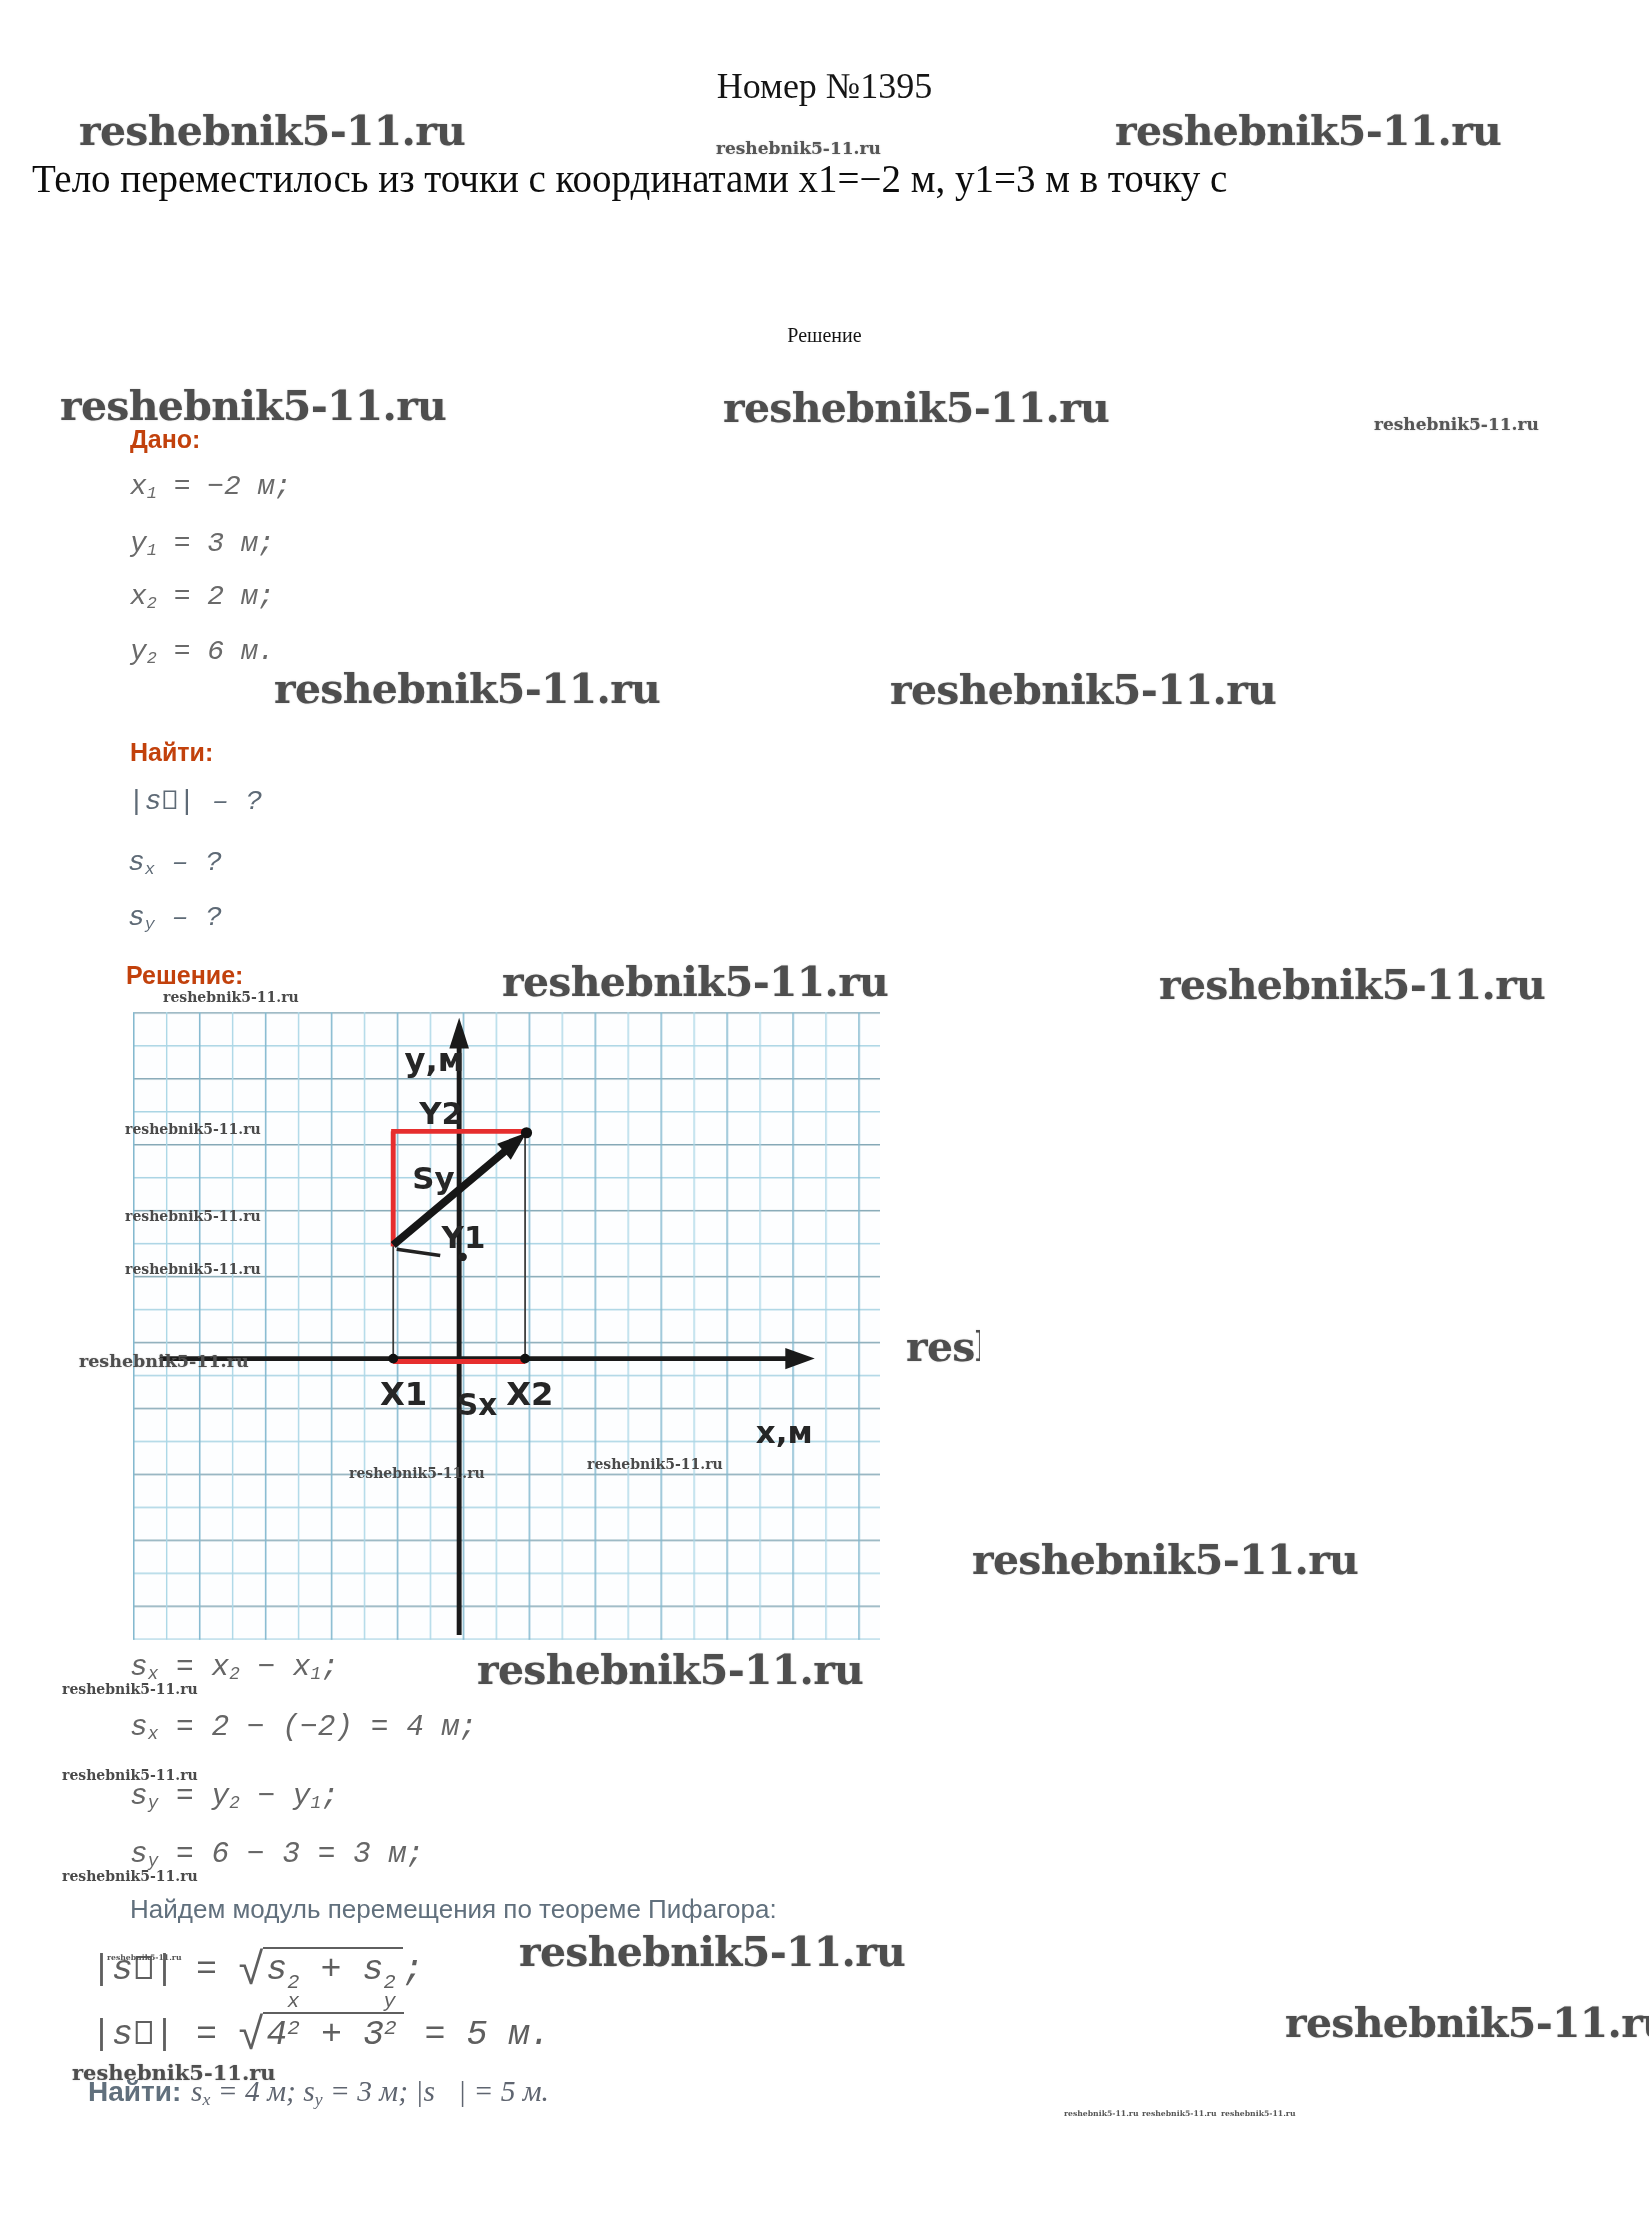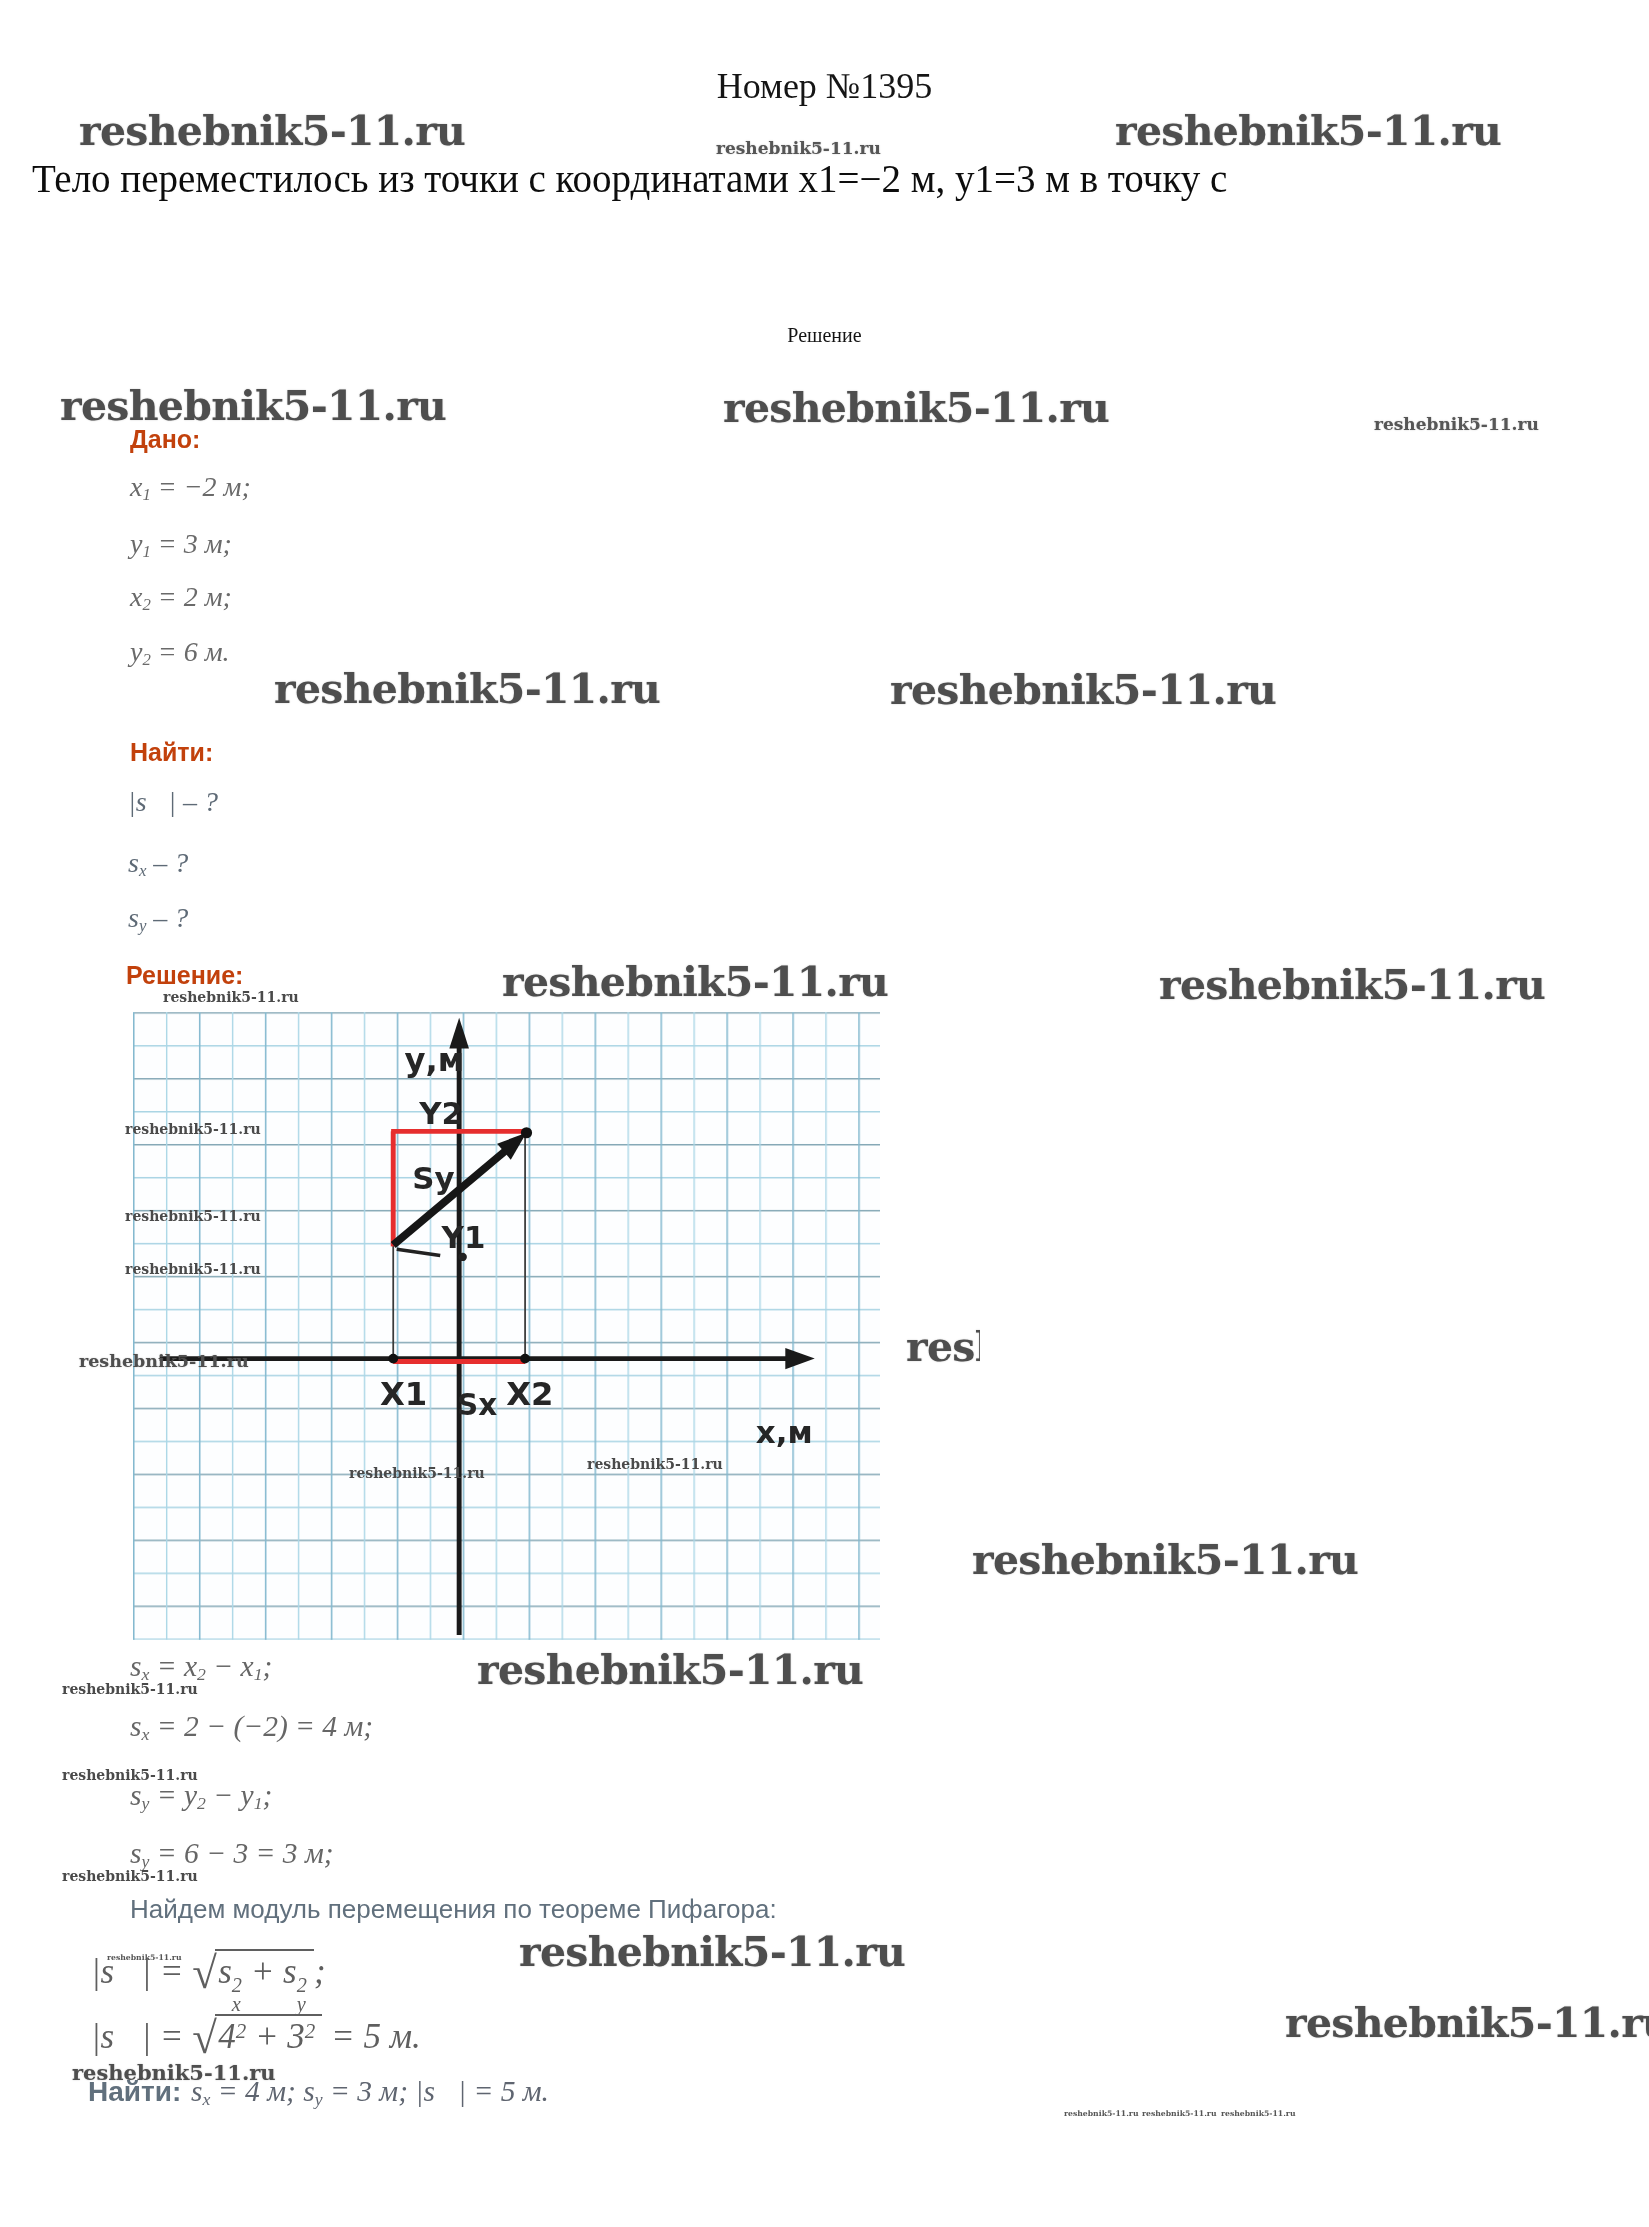--- a/index.html
+++ b/index.html
@@ -5,21 +5,21 @@
   html,body{margin:0;padding:0;}
   body{width:1649px;height:2227px;position:relative;overflow:hidden;background:#ffffff;
        font-family:"Liberation Serif",serif;}
   .abs{position:absolute;white-space:nowrap;}
   
   .title{left:0;right:0;text-align:center;top:65px;font-size:36px;color:#151515;}
   .problem{left:32px;top:157px;color:#0d0d0d;font-size:39px;line-height:44px;}
   .heading{left:0;right:0;text-align:center;top:324px;font-size:20px;color:#141414;}
   .slate-label{font-family:"Liberation Sans",sans-serif;font-weight:bold;
                font-size:25px;color:#c2410c;}
-  .math{font-family:Liberation Serif, serif;font-style:italic;color:#6a6a6a;font-size:28px;}
+  .math{font-family:Liberation Mono, monospace;font-style:italic;color:#6a6a6a;font-size:28px;}
   .find-math{color:#5e6a76;}
   .step{font-size:29.5px;color:#666666;}
   .note{font-family:"Liberation Sans",sans-serif;font-size:26px;color:#61707d;}
   .modf{font-size:35px;color:#5f5f5f;}
   .answer{font-size:29.5px;}
   .answer .alabel{font-family:"Liberation Sans",sans-serif;font-weight:bold;color:#61707d;
                   font-style:normal;font-size:28px;margin-right:9.8px;}
   .answer .abody{font-family:"Liberation Serif",serif;font-style:italic;color:#5f6570;}
   sub{font-size:.6em;vertical-align:-0.25em;line-height:0;}
   sup{font-size:.6em;vertical-align:0.5em;line-height:0;}

